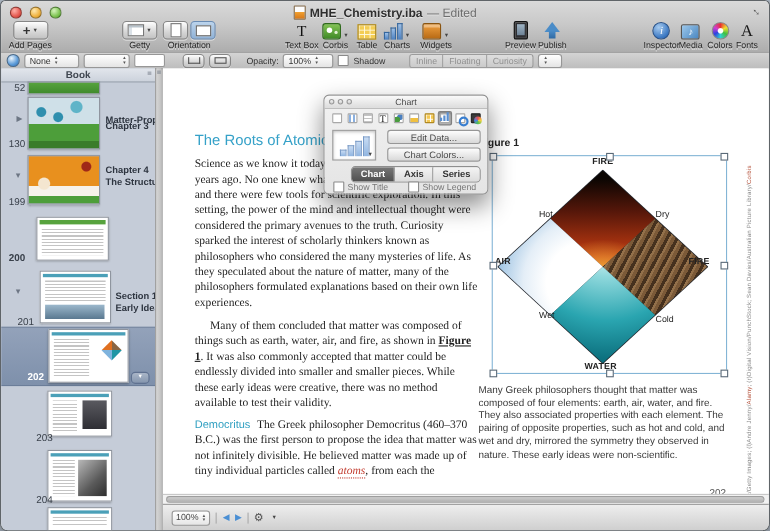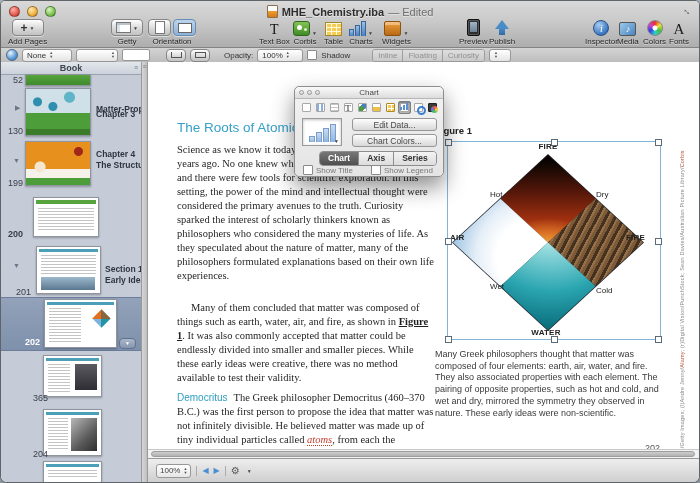--- a/index.html
+++ b/index.html
@@ -72,21 +72,21 @@
   .minidia{position:absolute;width:13px;height:13px;transform:rotate(45deg);background:conic-gradient(from -45deg,#8a6542 0 25%,#1f96a5 0 50%,#7fb3dd 0 75%,#e07020 0);}
   
   .splitter{position:absolute;left:140px;top:61px;width:7px;bottom:0;background:linear-gradient(90deg,#d6d6d6,#bfbfbf);border-left:1px solid #9a9a9a;border-right:1px solid #9a9a9a;box-sizing:border-box;}
   
   .content{position:absolute;left:147px;top:61px;right:0;height:387px;background:#fff;overflow:hidden;}
   .banner{position:absolute;left:0;top:11px;right:0;height:25px;background:linear-gradient(#77b7ca,#4d9bb4);}
   .banner .sec{position:absolute;left:30px;top:4px;font-size:15px;color:#e7f3f7;letter-spacing:.3px;}
   .banner .num{font-weight:bold;color:#fff;}
   .bookcol{position:absolute;left:29px;top:81px;width:257px;font-family:"Liberation Serif",serif;font-size:10.5px;line-height:14px;color:#1f1f1f;}
   .headng{position:absolute;left:29px;top:58px;font-size:13.5px;color:#35a1c8;}
-  .p2{margin-top:18px;text-indent:14px;}
+  .p2{margin-top:7px;text-indent:14px;}
   .p3{margin-top:6px;}
   .figref{font-weight:bold;text-decoration:underline;}
   .term{font-family:"Liberation Sans",sans-serif;font-size:10px;color:#2f9fc1;margin-right:6px;}
   .gloss{color:#c23b2e;font-style:italic;border-bottom:1px dotted #c23b2e;}
   .figlabel{position:absolute;left:287px;top:63px;font-size:9.5px;font-weight:bold;color:#222;}
   .selframe{position:absolute;left:299px;top:79px;width:212px;height:197px;border:1px solid #84b5d6;}
   .handle{position:absolute;width:5px;height:5px;background:#fff;border:1px solid #5a6a78;}
   .diawrap{position:absolute;left:5px;top:13px;width:190px;height:175px;}
   .diaback{position:absolute;left:-1px;top:-1px;width:192px;height:177px;background:#20242a;clip-path:polygon(50% 0,100% 50%,50% 100%,0 50%);}
   .quad{position:absolute;inset:0;}
@@ -365,21 +365,21 @@
       <div class="minidia" style="right:8px;top:12px;"></div>
     </div>
     <div class="pnum" style="left:6px;top:275px;width:33px;color:#fff;font-weight:bold;">202</div>
     <div class="dropbtn" style="left:118px;top:276px;">▼</div>
 
     <div class="thumb" style="left:42px;top:293px;width:57px;height:40px;">
       <div class="tealbar"></div>
       <div class="tlines" style="left:4px;top:8px;width:22px;bottom:4px;"></div>
       <div style="position:absolute;right:4px;top:8px;width:22px;height:26px;background:linear-gradient(#5a5a60,#2e2e34);"></div>
     </div>
-    <div class="pnum" style="left:14px;top:331px;width:33px;">365</div>
+    <div class="pnum" style="left:14px;top:331px;width:33px;">203</div>
 
     <div class="thumb" style="left:42px;top:347px;width:57px;height:45px;">
       <div class="tealbar"></div>
       <div class="tlines" style="left:4px;top:8px;width:20px;bottom:4px;"></div>
       <div style="position:absolute;right:4px;top:8px;width:26px;height:33px;background:linear-gradient(135deg,#b8b8b8,#5a5a5a 60%,#2e2e2e);"></div>
     </div>
     <div class="pnum" style="left:14px;top:387px;width:33px;">204</div>
 
     <div class="thumb" style="left:42px;top:399px;width:57px;height:20px;">
       <div class="tealbar"></div>

